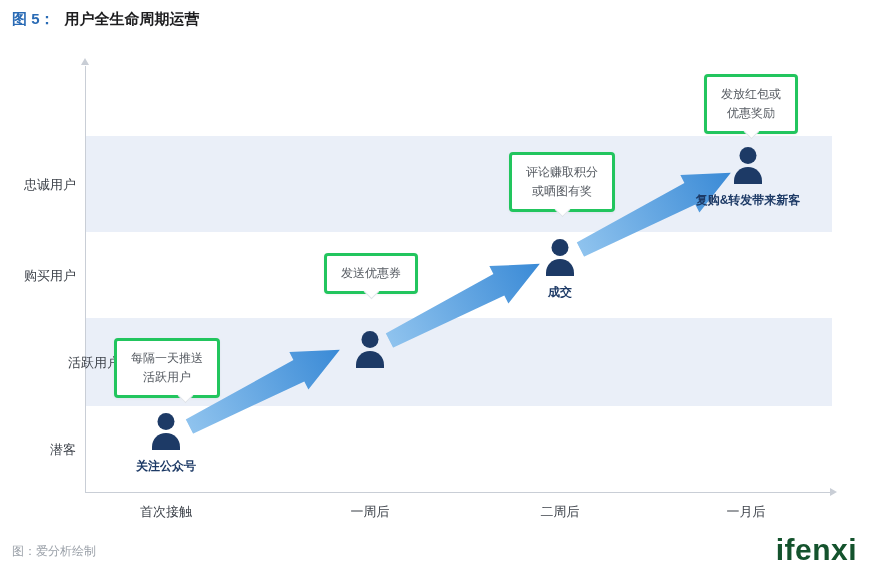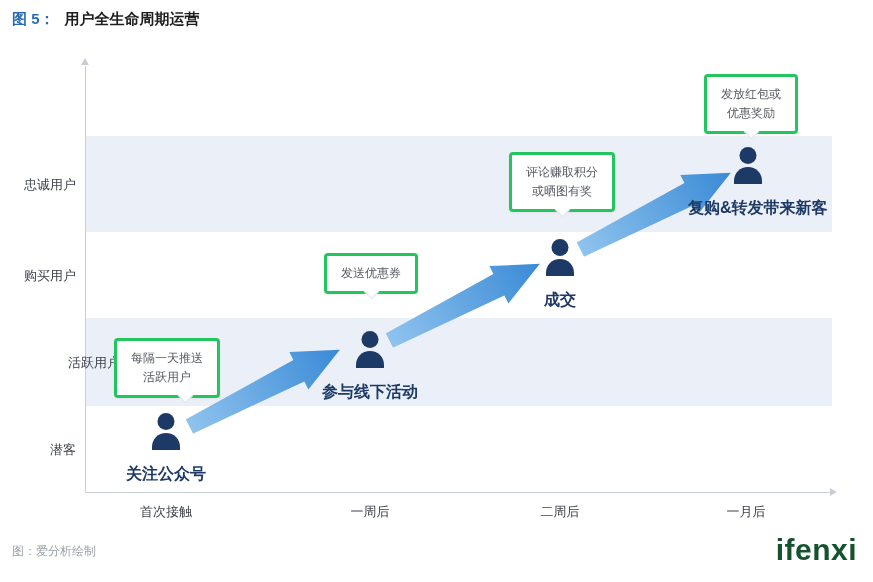--- a/index.html
+++ b/index.html
@@ -31,21 +31,21 @@
   .xl-0 { left:106px; } .xl-1 { left:310px; } .xl-2 { left:500px; } .xl-3 { left:686px; }
 
   .arrow { position:absolute; width:170px; height:46px; transform:rotate(-27deg); z-index:2; }
   .arrow svg { display:block; width:100%; height:100%; }
   .a-0 { left:180px; top:365px; }
   .a-1 { left:380px; top:279px; }
   .a-2 { left:571px; top:188px; }
 
   .person { position:absolute; width:120px; text-align:center; z-index:3; }
   .person svg { display:block; margin:0 auto; }
-  .person .lbl { margin-top:14px; font-size:16px; font-weight:bold; color:var(--person,#1d3a66); white-space:nowrap; }
+  .person .lbl { margin-top:8px; font-size:12px; font-weight:bold; color:var(--person,#1d3a66); white-space:nowrap; }
   .p-0 { left:106px; top:412px; }
   .p-1 { left:310px; top:330px; }
   .p-2 { left:500px; top:238px; }
   .p-3 { left:688px; top:146px; }
 
   .bubble { position:absolute; transform:translateX(-50%); background:#fff;
     border:3px solid #22c55e; border-radius:4px; padding:8px 14px;
     font-size:12px; line-height:19px; color:#555a61; text-align:center;
     box-shadow:0 1px 3px rgba(0,0,0,0.05); z-index:5; }
   .bubble span { display:block; white-space:nowrap; }
@@ -121,21 +121,20 @@
         <circle cx="18" cy="9.5" r="8.5" style="fill:var(--person,#1d3a66)"></circle>
         <path d="M18,21 C10,21 4,27 4,35 L4,38 L32,38 L32,35 C32,27 26,21 18,21 Z" style="fill:var(--person,#1d3a66)"></path>
       </svg>
       <div class="lbl">关注公众号</div>
     </div>
     <div class="person p-1">
       <svg width="36" height="38" viewBox="0 0 36 38">
         <circle cx="18" cy="9.5" r="8.5" style="fill:var(--person,#1d3a66)"></circle>
         <path d="M18,21 C10,21 4,27 4,35 L4,38 L32,38 L32,35 C32,27 26,21 18,21 Z" style="fill:var(--person,#1d3a66)"></path>
       </svg>
-      <div class="lbl">参与线下活动</div>
     </div>
     <div class="person p-2">
       <svg width="36" height="38" viewBox="0 0 36 38">
         <circle cx="18" cy="9.5" r="8.5" style="fill:var(--person,#1d3a66)"></circle>
         <path d="M18,21 C10,21 4,27 4,35 L4,38 L32,38 L32,35 C32,27 26,21 18,21 Z" style="fill:var(--person,#1d3a66)"></path>
       </svg>
       <div class="lbl">成交</div>
     </div>
     <div class="person p-3">
       <svg width="36" height="38" viewBox="0 0 36 38">

